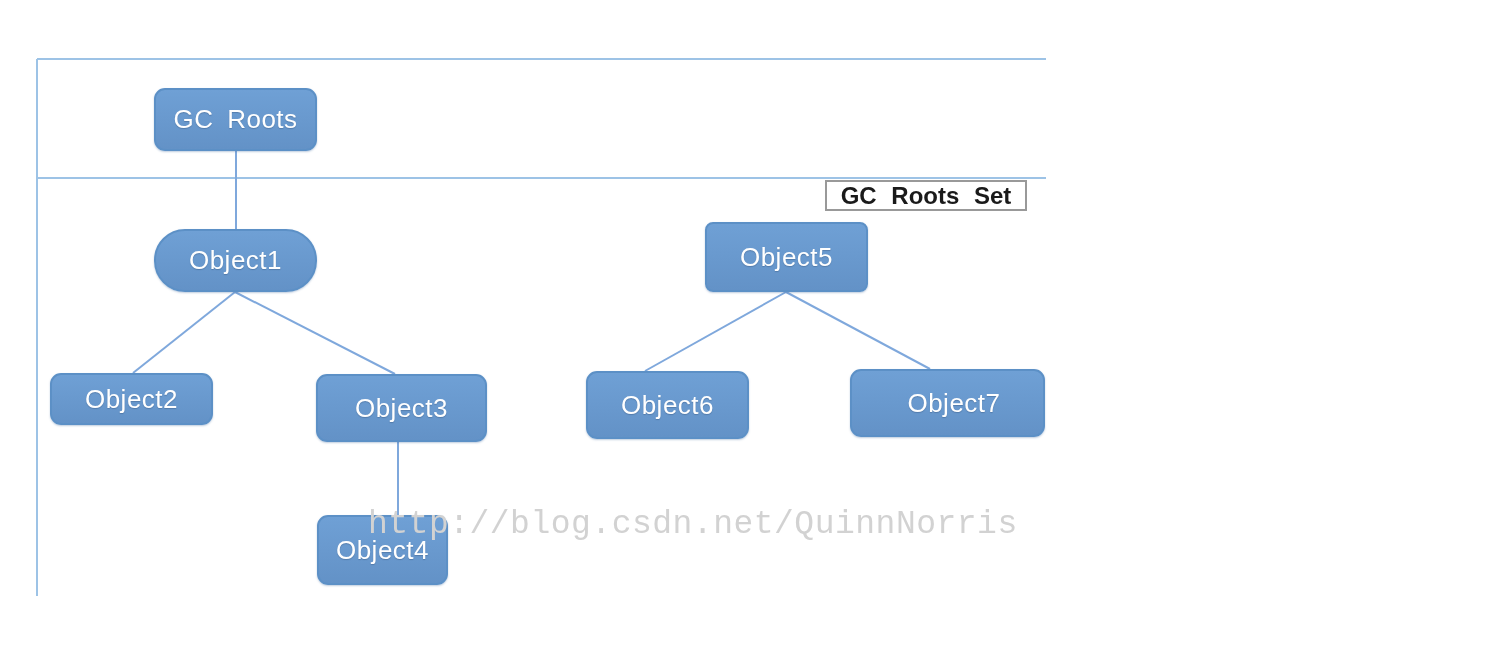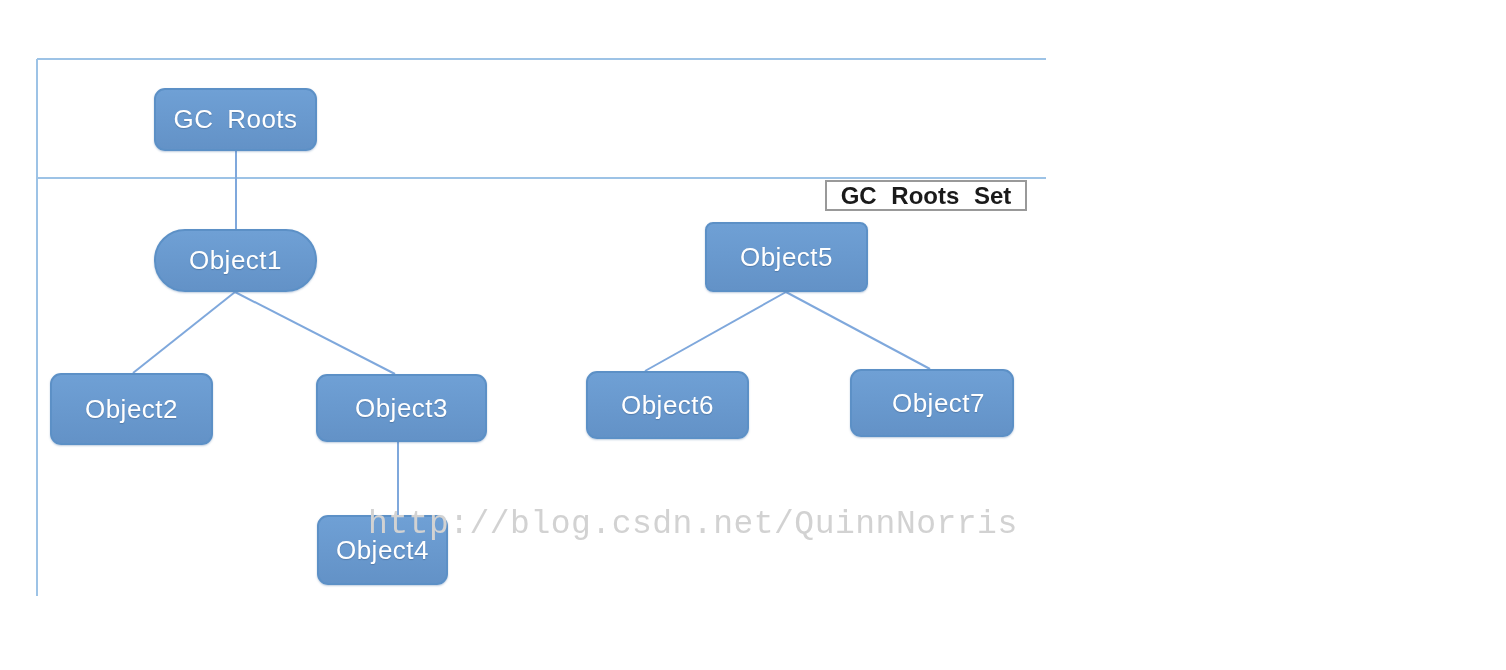--- a/index.html
+++ b/index.html
@@ -54,26 +54,26 @@
     color:var(--node-text);
     font-size:26px;
     letter-spacing:0.5px;
     word-spacing:6px;
     text-shadow:0 1px 1px rgba(60,90,130,0.45);
     white-space:nowrap;
   }
   
   .node-gc-roots{left:154px;top:88px;width:163px;height:63px;}
   .node-object1{left:154px;top:229px;width:163px;height:63px;border-radius:31px;}
-  .node-object2{left:50px;top:373px;width:163px;height:72px;}
+  .node-object2{left:50px;top:373px;width:163px;height:52px;}
   .node-object3{left:316px;top:374px;width:171px;height:68px;}
   .node-object4{left:317px;top:515px;width:131px;height:70px;}
   .node-object5{left:705px;top:222px;width:163px;height:70px;border-radius:8px;}
   .node-object6{left:558px;top:371px;width:163px;height:68px;margin-left:28px;}
-  .node-object7{left:850px;top:369px;width:164px;height:68px;padding-left:13px;}
+  .node-object7{left:850px;top:369px;width:195px;height:68px;padding-left:13px;}
   .frame-label{
     position:absolute;
     left:825px;top:136px;width:202px;height:31px;
     background:var(--background);
     border:2px solid var(--label-border);
     box-sizing:border-box;
     display:flex;align-items:center;justify-content:center;margin-top:44px;
   }
   .frame-label .frame-label-text{
     color:var(--label-text);

